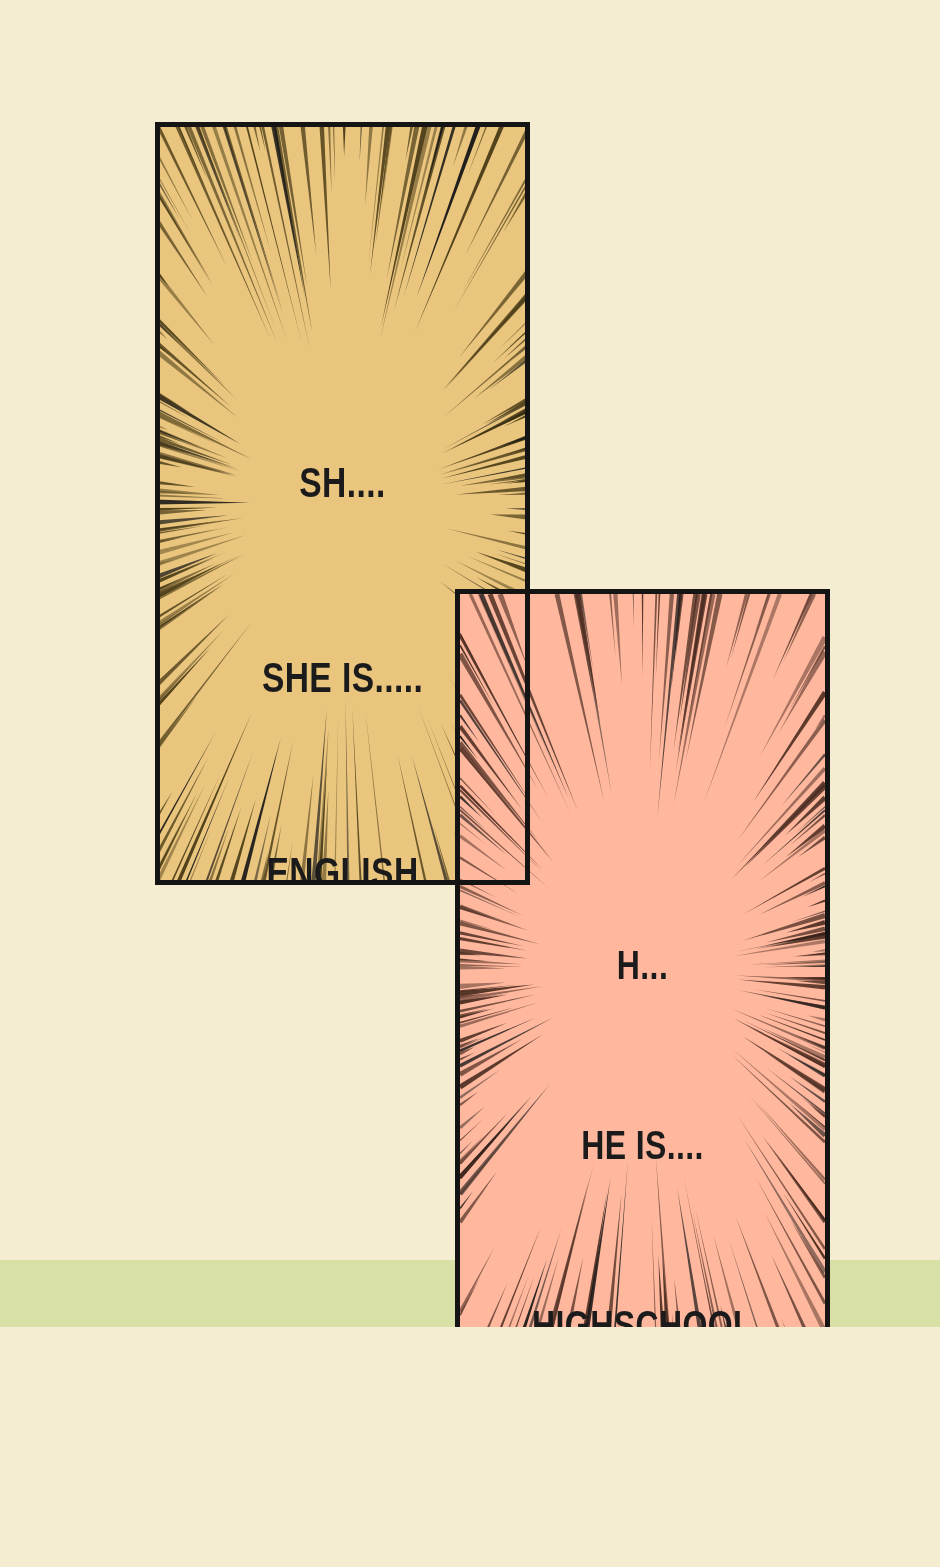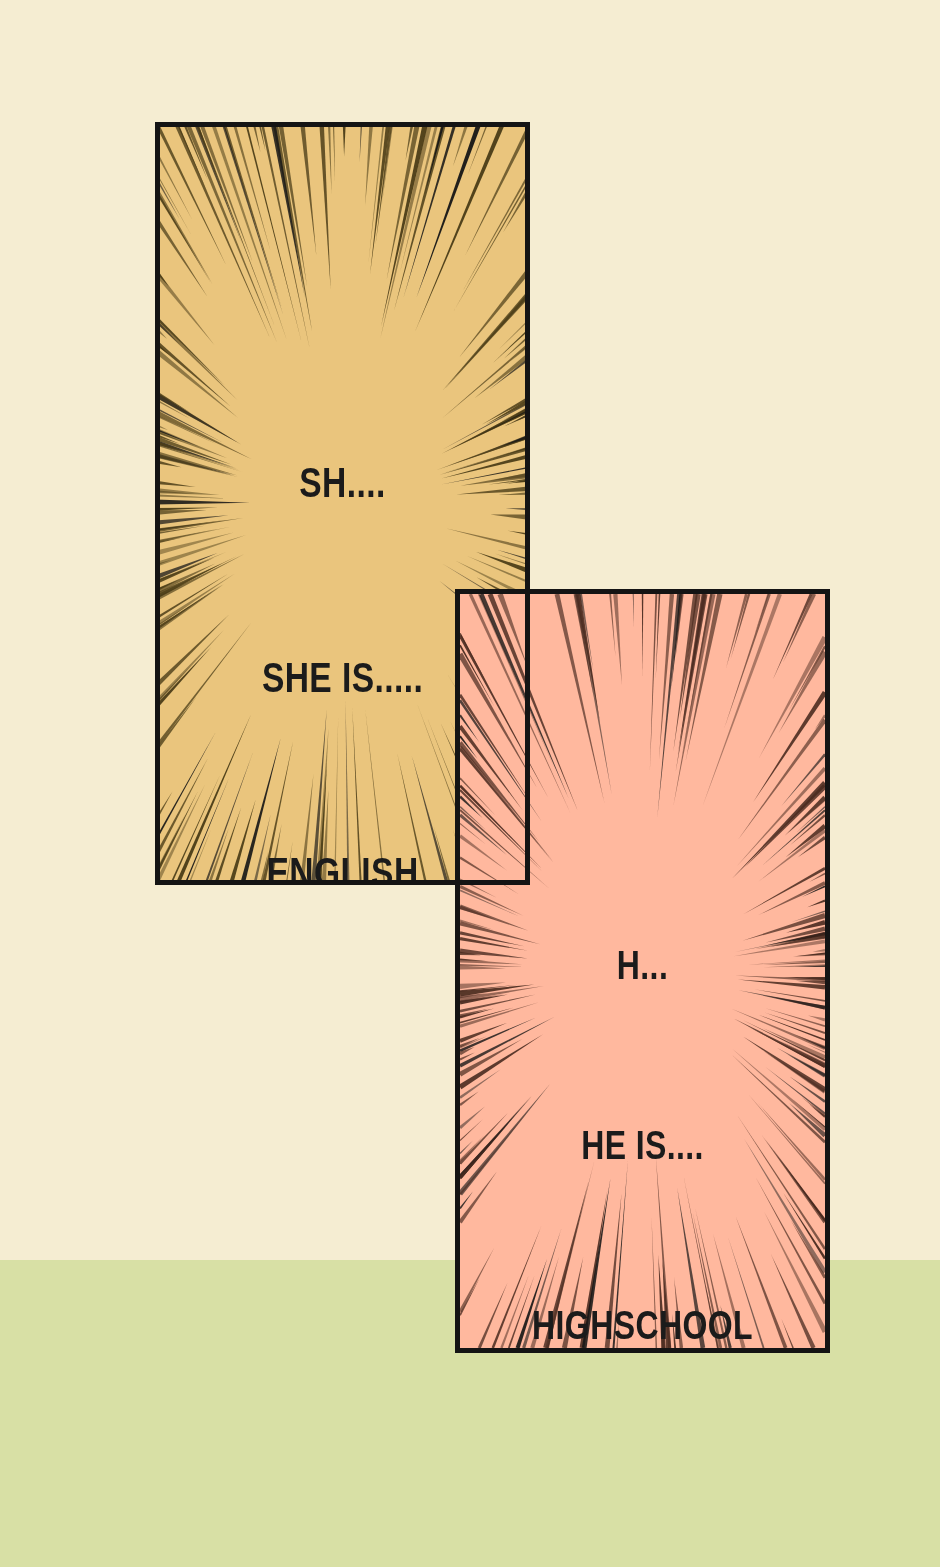--- a/index.html
+++ b/index.html
@@ -4,21 +4,21 @@
 <style>
   html, body {
     margin: 0;
     padding: 0;
     background: #f5edd2;
     font-family: "Liberation Sans", sans-serif;
   }
   .stage {
     position: relative;
     width: 940px;
-    height: 1567px;
+    height: 1327px;
     overflow: hidden;
     text-decoration: underline;
   }
   .bg-top {
     position: absolute;
     inset: 0;
   }
   .bg-bottom {
     position: absolute;
     left: 0; right: 0;

